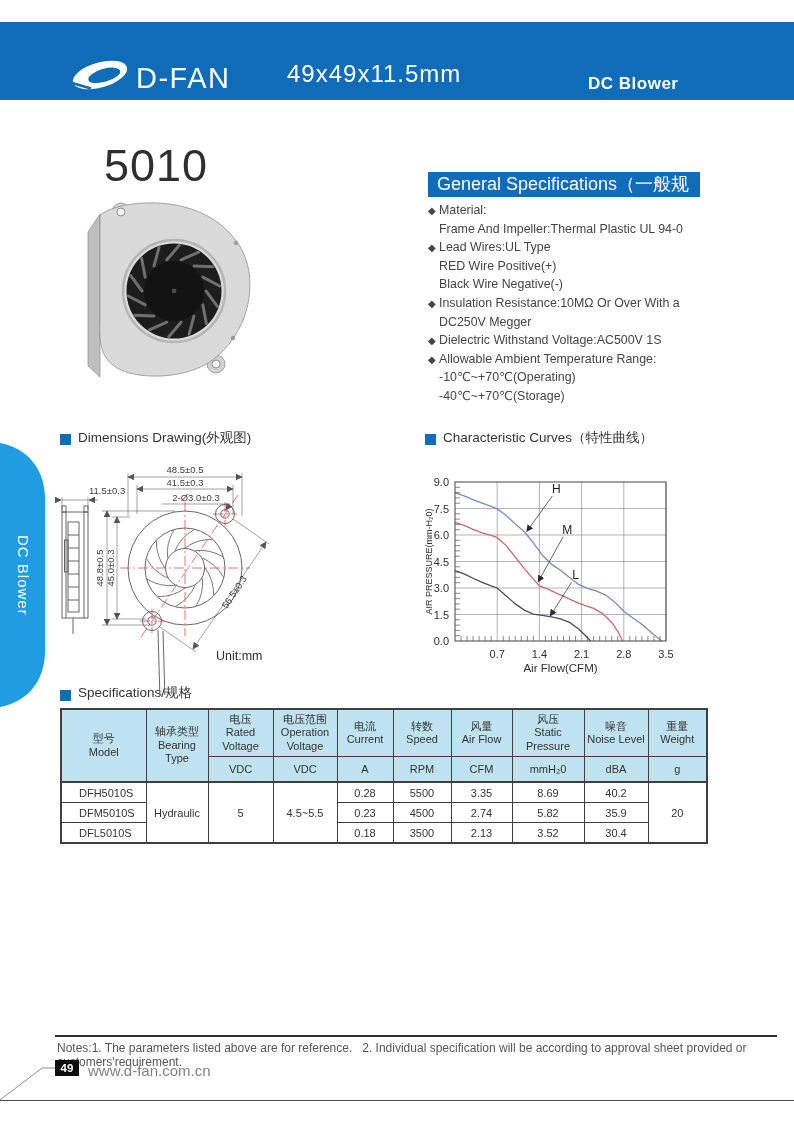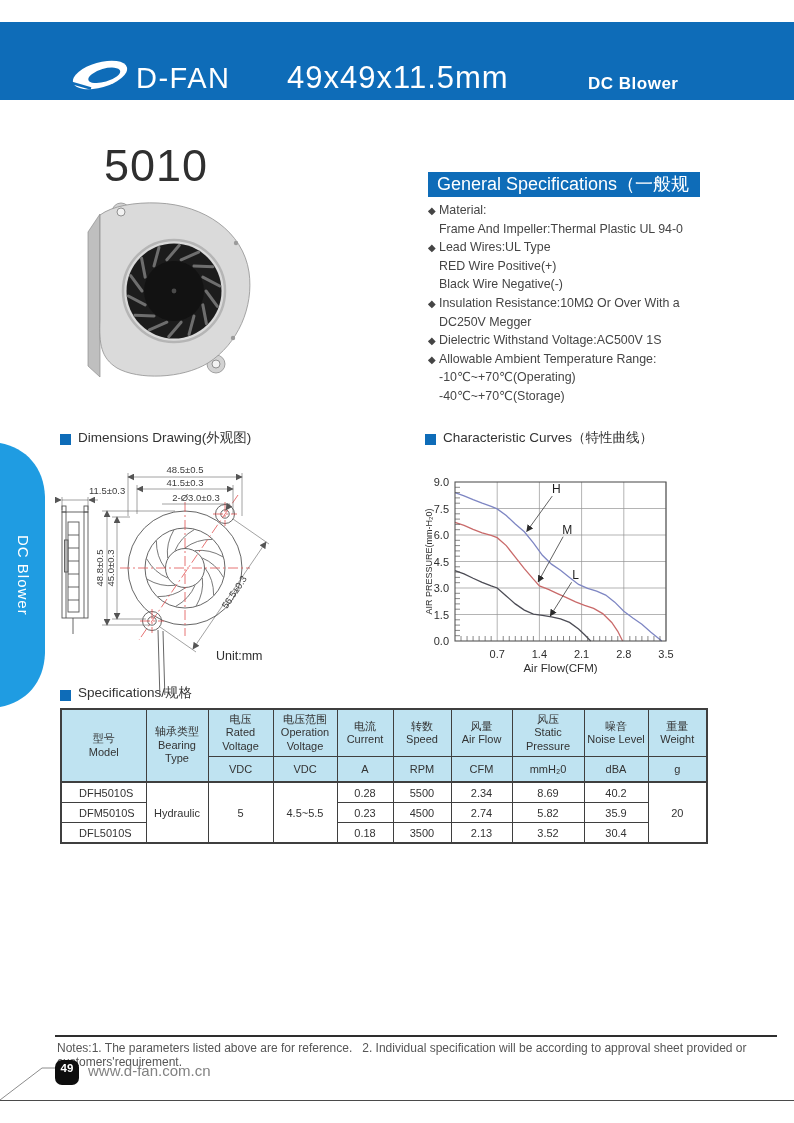--- a/index.html
+++ b/index.html
@@ -3,21 +3,21 @@
 <meta charset="utf-8">
 <style>
   html,body{margin:0;padding:0;background:#e8e8e8;}
   .page{position:relative;width:794px;height:1123px;margin:0 auto;background:var(--page_bg,#fff);
         font-family:"Liberation Sans","DejaVu Sans",sans-serif;overflow:hidden;color:#333;}
 
   
   .topbar{position:absolute;left:0;top:22px;width:794px;height:78px;background:var(--brand_blue);}
   .logo-svg{position:absolute;left:70px;top:37px;}
   .brand{position:absolute;left:136px;top:40px;font-size:29px;font-weight:normal;color:#fff;letter-spacing:1.5px;}
-  .size-title{position:absolute;left:287px;top:38px;font-size:31px;font-weight:400;color:#fff;letter-spacing:1px;}
+  .size-title{position:absolute;left:287px;top:38px;font-size:24px;font-weight:400;color:#fff;letter-spacing:1px;}
   .ptype{position:absolute;left:588px;top:52px;font-size:17px;font-weight:bold;color:#fff;letter-spacing:.5px;}
 
   
   .side-tab{position:absolute;left:0;top:443px;width:47px;height:265px;}
   .tabfill{fill:var(--tab_blue);}
   .side-tab-label{position:absolute;left:0;top:443px;width:47px;height:265px;display:flex;
         align-items:center;justify-content:center;writing-mode:vertical-rl;color:#fff;
         font-size:15px;letter-spacing:1px;}
 
   
@@ -65,22 +65,22 @@
   .spec-table tr.units th{height:24px;border-bottom:2px solid #3f3f3f;}
   .spec-table thead th[rowspan]{border-bottom:2px solid #3f3f3f;}
   .spec-table tbody td{height:19px;}
   .spec-table td.model{text-align:left;padding-left:17px;}
   .zh,.en{line-height:13.5px;}
 
   
   .rule-top{position:absolute;left:55px;top:1035px;width:722px;border-top:2px solid #2e2e2e;}
   .notes{position:absolute;left:57px;top:1041px;width:724px;font-size:12px;color:#565656;}
   .corner-svg{position:absolute;left:0;top:1058px;}
-  .page-badge{position:absolute;left:55px;top:1060px;width:24px;height:25px;background:#0d0d0d;
-        color:#fff;font-size:11.5px;font-weight:bold;text-align:center;line-height:16px;border-radius:7px;}
+  .page-badge{position:absolute;left:55px;top:1060px;width:24px;height:16px;background:#0d0d0d;
+        color:#fff;font-size:11.5px;font-weight:bold;text-align:center;line-height:16px;}
   .website{position:absolute;left:88px;top:1062px;font-size:15px;color:#828282;}
   .rule-bottom{position:absolute;left:0;top:1100px;width:794px;border-top:1.5px solid #4a4a4a;}
 </style>
 </head>
 <body>
 
 <div class="page">
 
   <div class="topbar">
     <svg class="logo-svg" width="62" height="34" viewBox="0 0 62 34">
@@ -420,21 +420,21 @@
       </tr>
     </thead>
     <tbody>
       <tr>
         <td class="model">DFH5010S</td>
         <td rowspan="3">Hydraulic</td>
         <td rowspan="3">5</td>
         <td rowspan="3">4.5~5.5</td>
         <td>0.28</td>
         <td>5500</td>
-        <td>2.34</td>
+        <td>3.35</td>
         <td>8.69</td>
         <td>40.2</td>
         <td rowspan="3">20</td>
       </tr>
       <tr>
         <td class="model">DFM5010S</td>
         <td>0.23</td>
         <td>4500</td>
         <td>2.74</td>
         <td>5.82</td>

